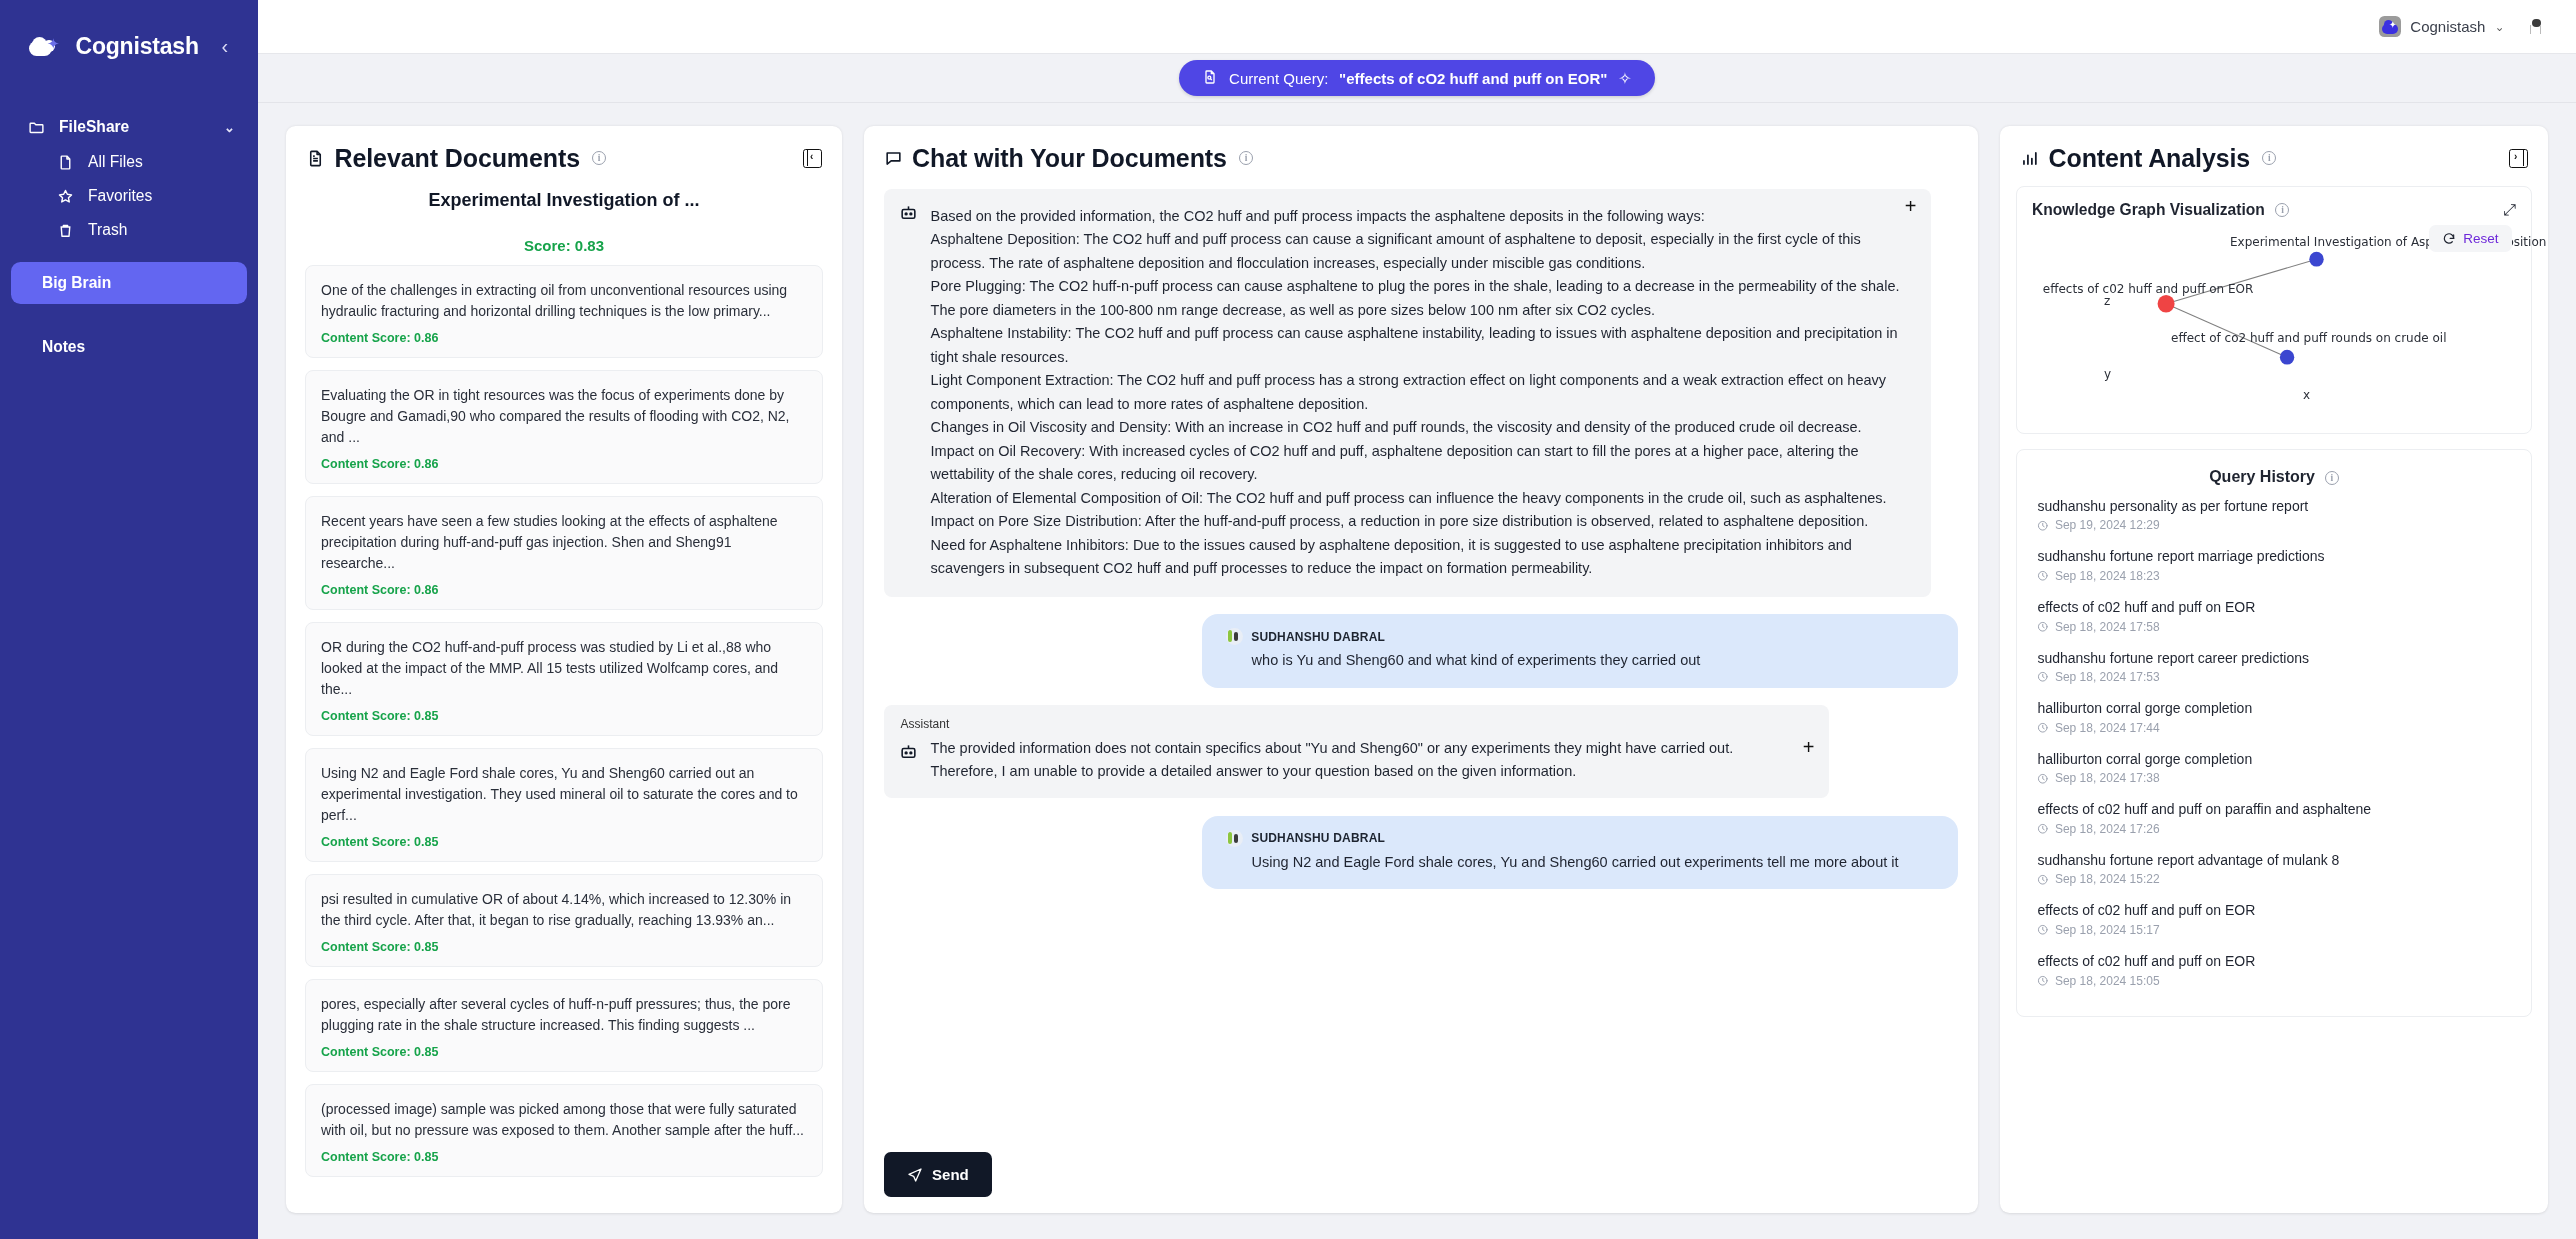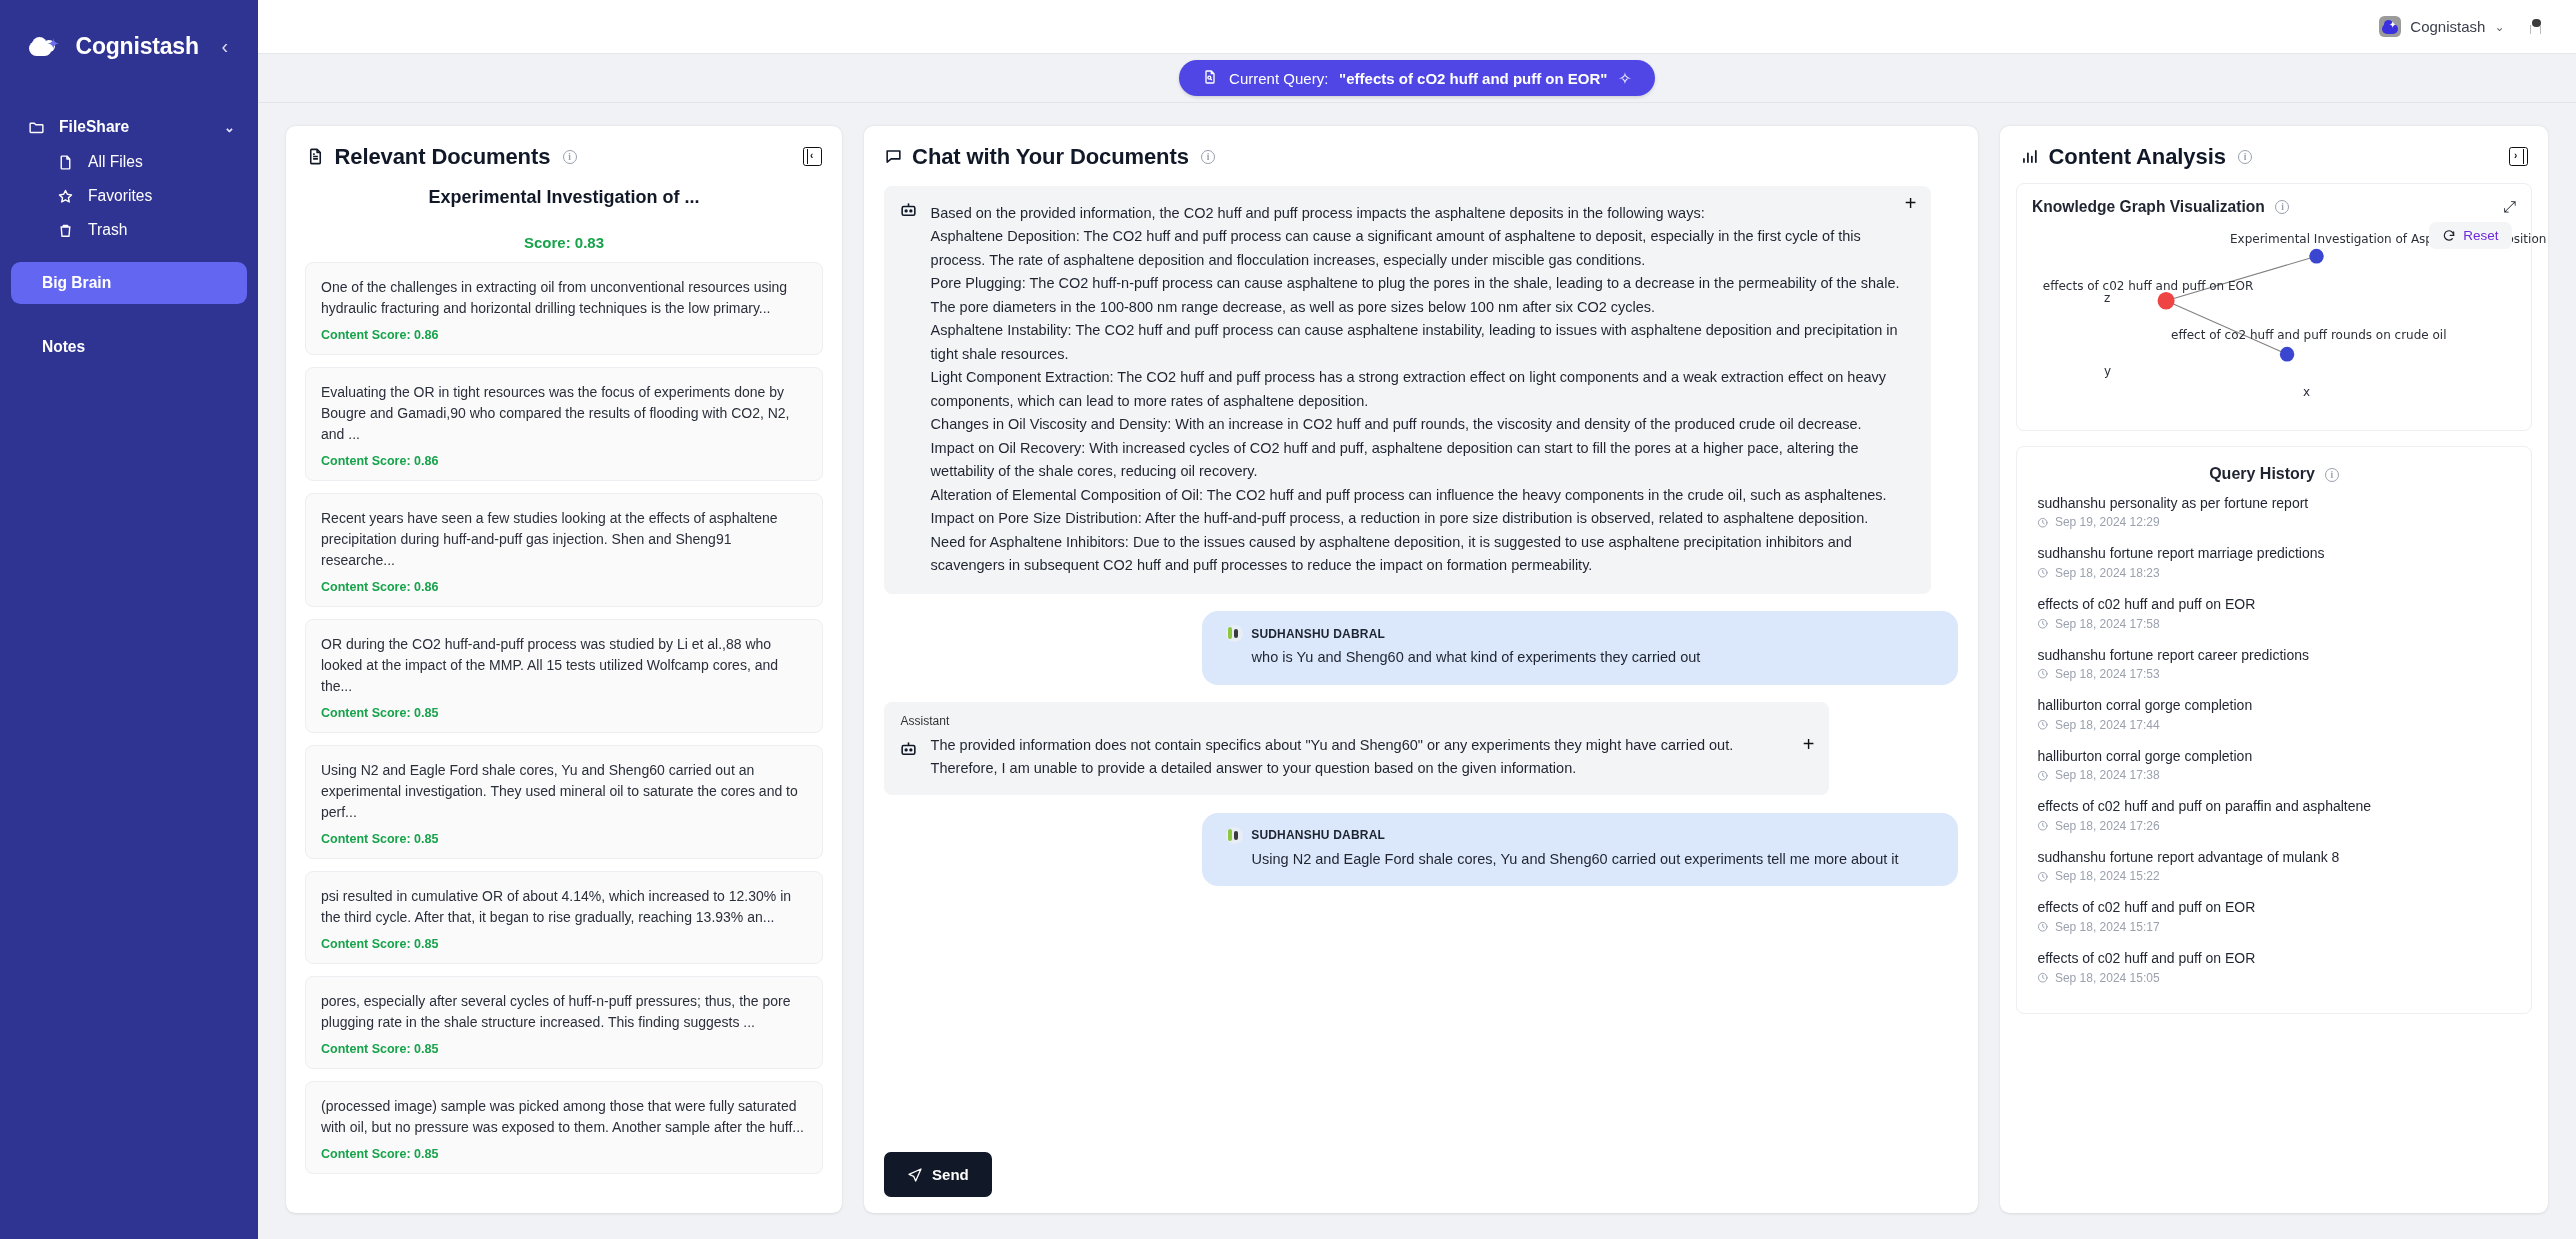--- a/index.html
+++ b/index.html
@@ -85,21 +85,21 @@
     font-size:15px; box-shadow:0 1.4px 3.4px rgba(0,0,0,.15); cursor:pointer;
   }
   .querychip .qlbl { font-weight:400; }
   .querychip .qval { font-weight:700; }
 
   .columns { flex:1 1 auto; display:flex; gap:21.6px; padding: 23px 28px 27px 28px; min-height:0;}
 
   .card { background:#fff; border-radius:9.5px; box-shadow:0 0.7px 2.7px rgba(0,0,0,.10); display:flex; flex-direction:column; min-height:0;}
   .panel-head { display:flex; align-items:center; padding: 17.6px 20px 9.5px 20px; gap:9.5px;}
   .panel-head .ph-icon svg { width:19px; height:19px; display:block;}
-  .panel-head h2 { font-size:22px; font-weight:700; color:#111827; letter-spacing:-0.1px;}
+  .panel-head h2 { font-size:25px; font-weight:700; color:#111827; letter-spacing:-0.1px;}
   .info-i {
     width:14px; height:14px; border:1.4px solid #9aa0ad; border-radius:50%;
     font-size:9.5px; font-weight:700; color:#9aa0ad; display:flex; align-items:center; justify-content:center;
     font-family:"Liberation Serif", serif; cursor:pointer; flex:0 0 14px; margin-left: 2.7px;
   }
   .ph-spacer { flex:1 1 auto; }
   .collapse-btn { width:19px; height:19px; border:1.7px solid #111; border-radius:2.7px; position:relative; cursor:pointer; flex:0 0 19px;}
   .collapse-btn::before { content:""; position:absolute; left:2.7px; top:0.7px; bottom:0.7px; width:1.7px; background:#111;}
   .collapse-btn .arr { position:absolute; left:6px; top:2.7px; font-size:10px; line-height:10.8px; color:#111; font-weight:700;}
   .collapse-btn.right::before { left:auto; right:2.7px; }

